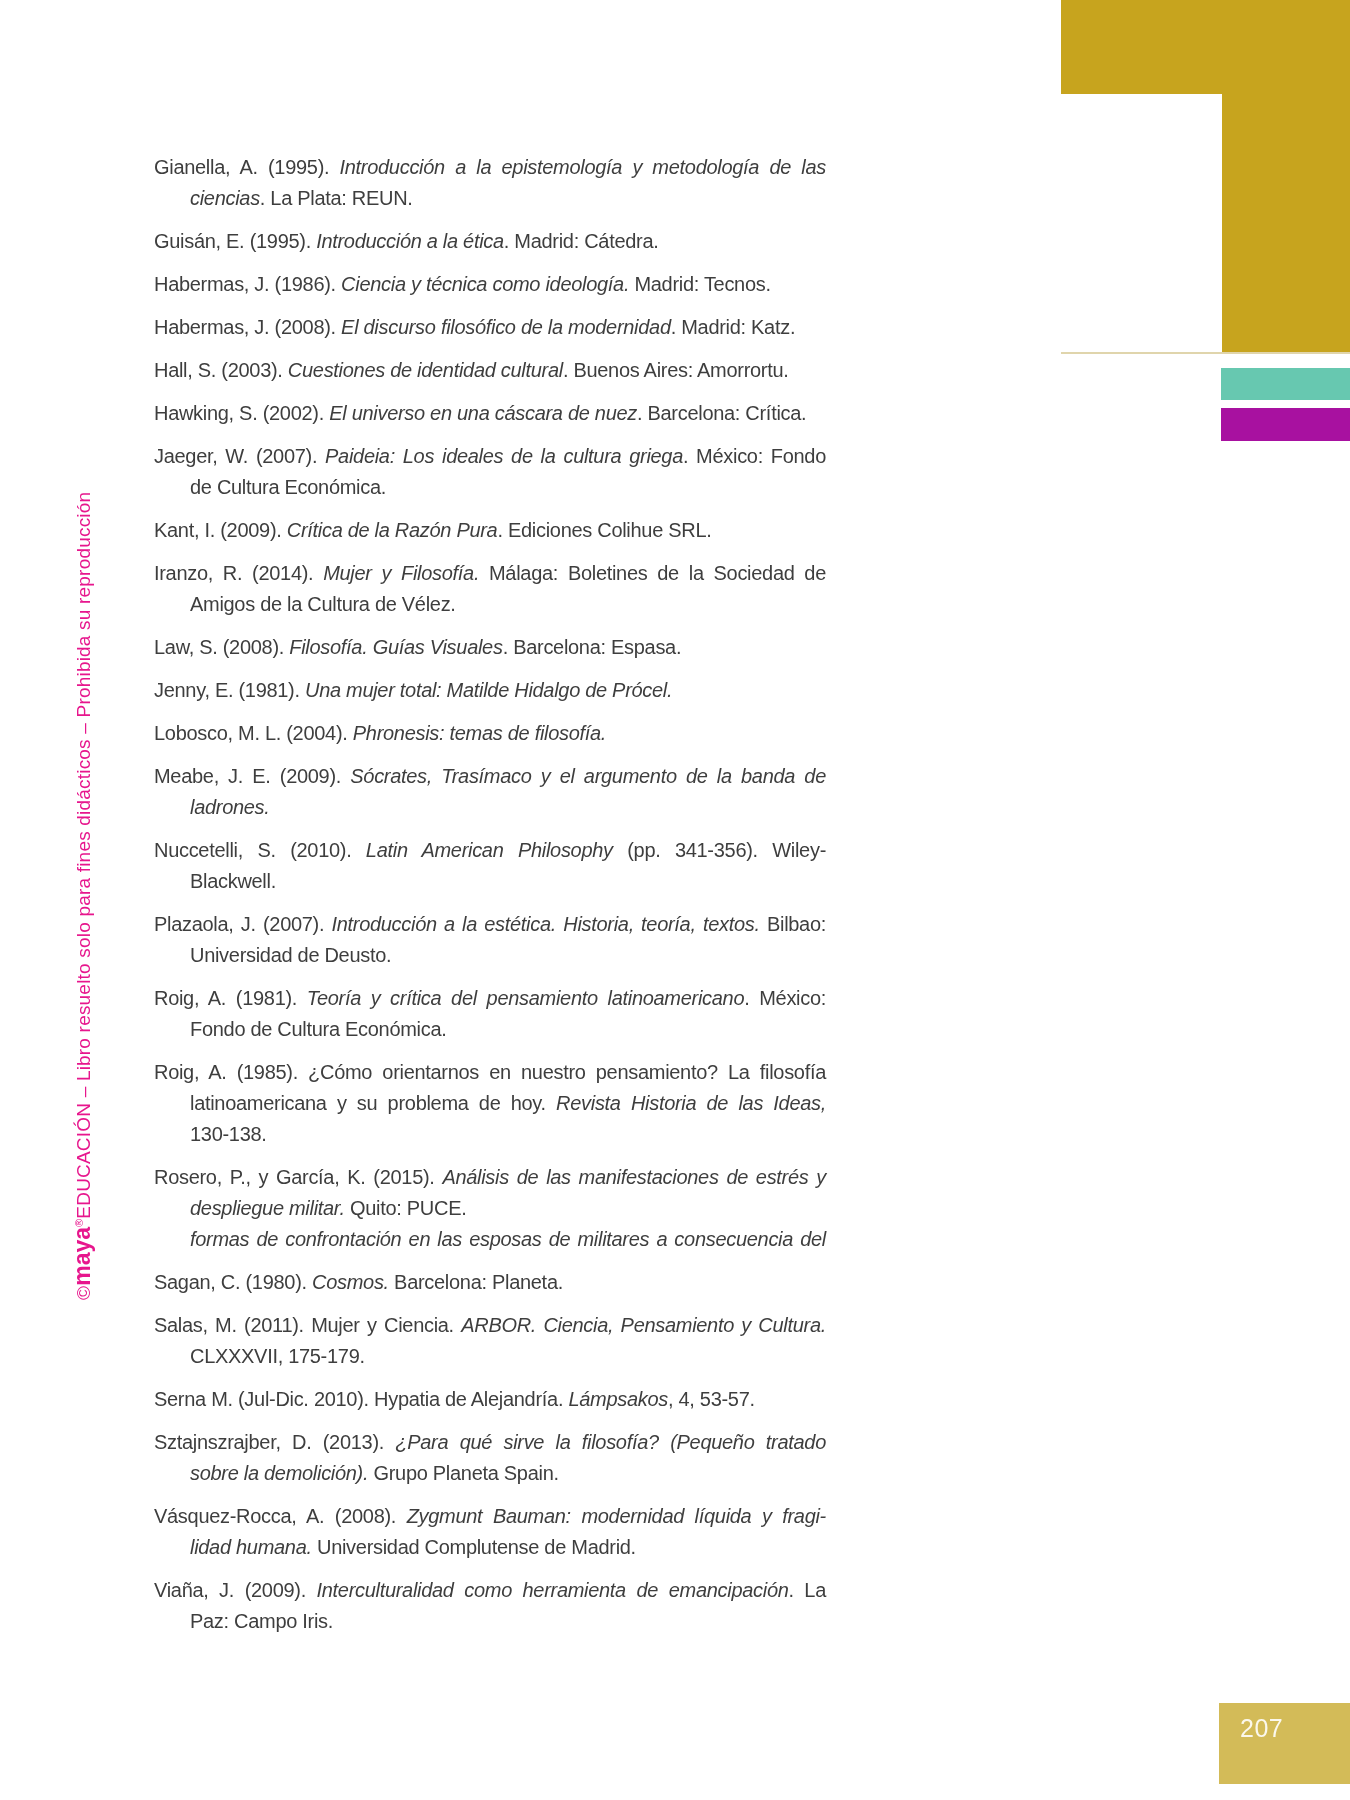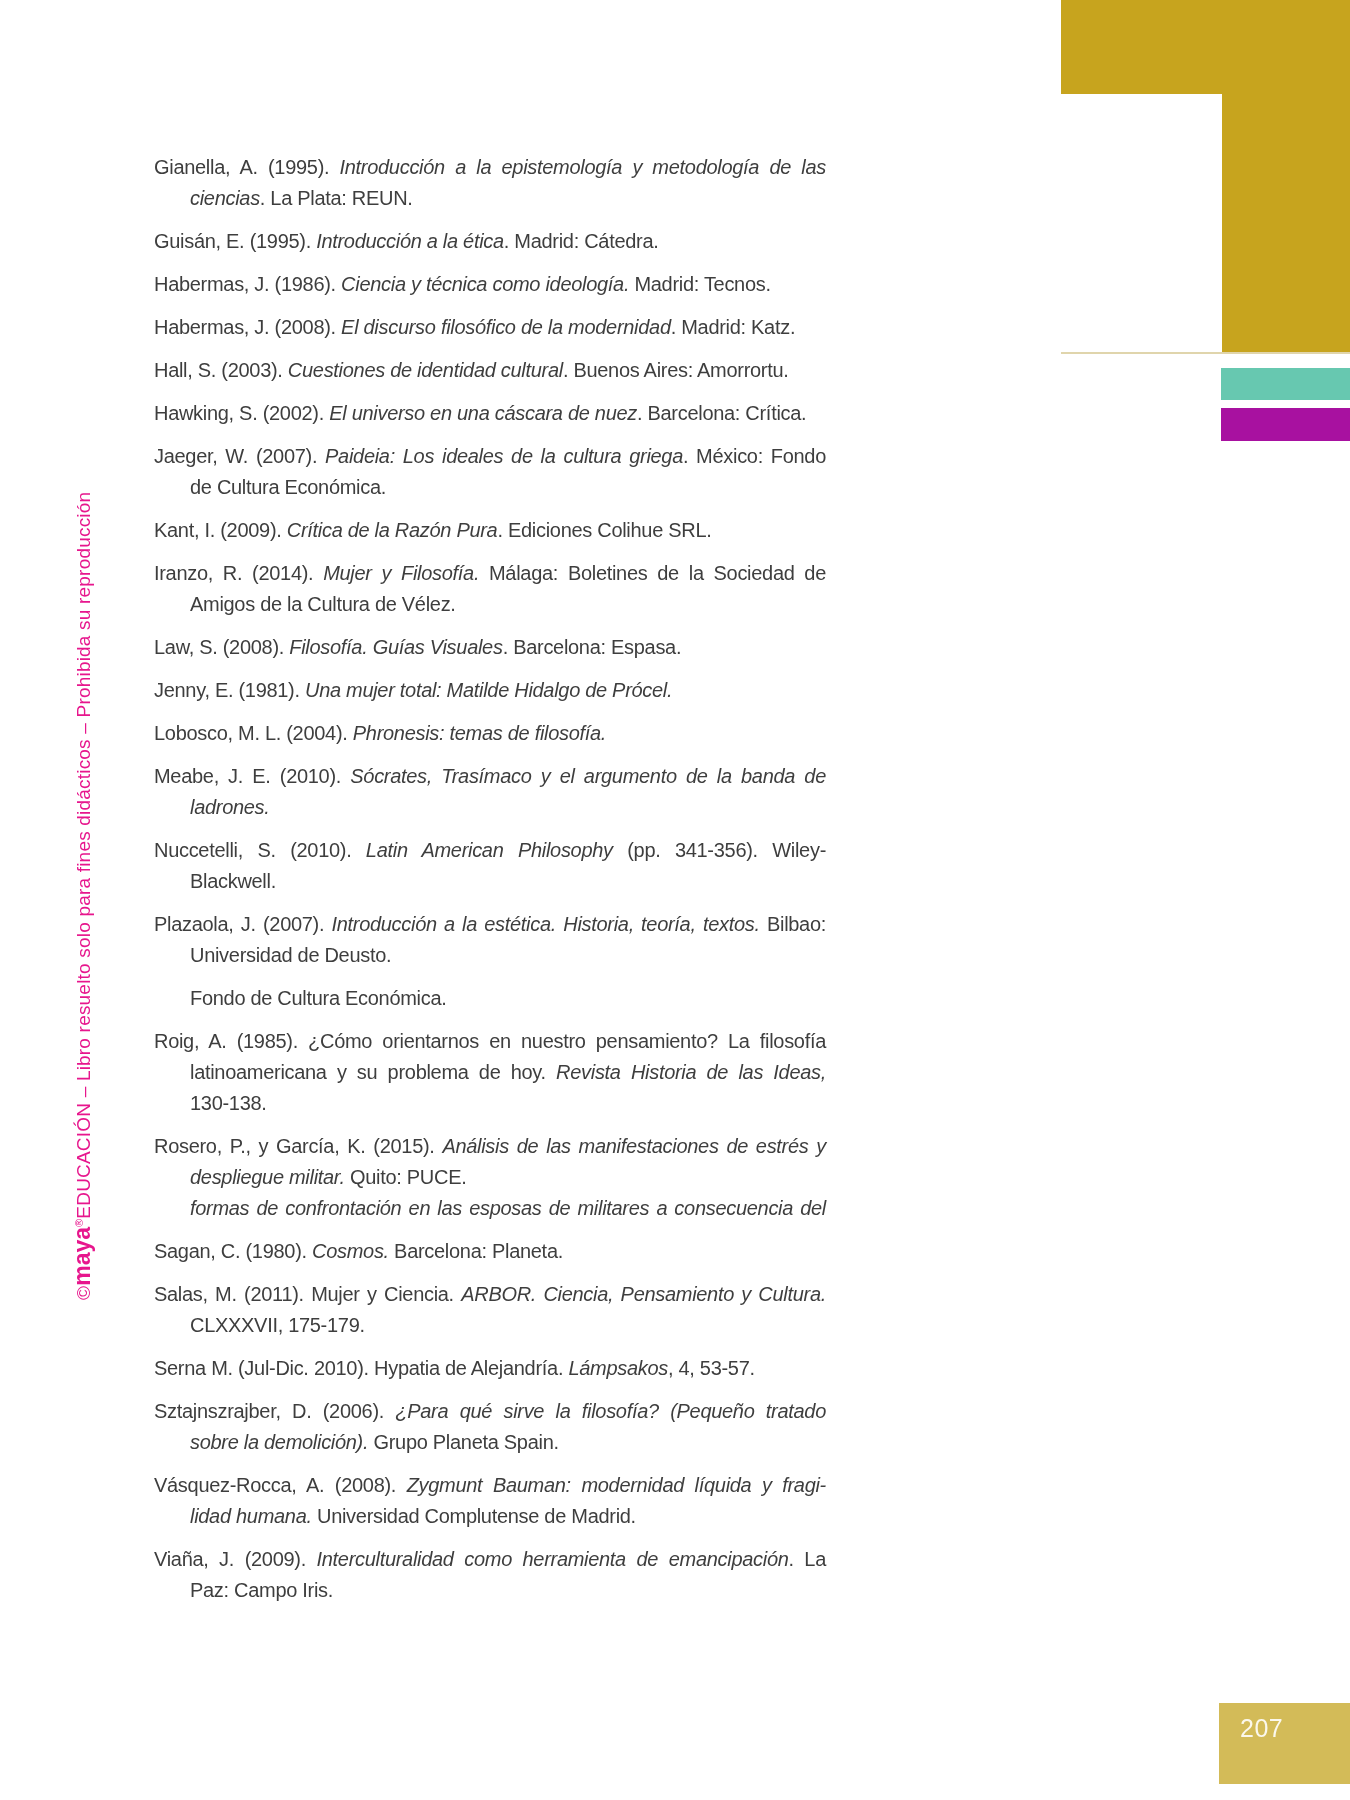--- a/index.html
+++ b/index.html
@@ -109,32 +109,33 @@
       <div class="ref">
         <div class="line"><span>Law, S. (2008). </span><span class="it">Filosofía. Guías Visuales</span><span>. Barcelona: Espasa.</span></div>
       </div>
       <div class="ref">
         <div class="line"><span>Jenny, E. (1981). </span><span class="it">Una mujer total: Matilde Hidalgo de Prócel.</span></div>
       </div>
       <div class="ref">
         <div class="line"><span>Lobosco, M. L. (2004). </span><span class="it">Phronesis: temas de filosofía.</span></div>
       </div>
       <div class="ref">
-        <div class="line just"><span>Meabe, J. E. (2010). </span><span class="it">Sócrates, Trasímaco y el argumento de la banda de</span></div>
+        <div class="line just"><span>Meabe, J. E. (2009). </span><span class="it">Sócrates, Trasímaco y el argumento de la banda de</span></div>
         <div class="line cont"><span class="it">ladrones.</span></div>
       </div>
       <div class="ref">
         <div class="line just"><span>Nuccetelli, S. (2010). </span><span class="it">Latin American Philosophy</span><span> (pp. 341-356). Wiley-</span></div>
         <div class="line cont"><span>Blackwell.</span></div>
       </div>
       <div class="ref">
         <div class="line just"><span>Plazaola, J. (2007). </span><span class="it">Introducción a la estética. Historia, teoría, textos.</span><span> Bilbao:</span></div>
         <div class="line cont"><span>Universidad de Deusto.</span></div>
       </div>
       <div class="ref">
+        <div class="line just"><span>Roig, A. (1981). </span><span class="it">Teoría y crítica del pensamiento latinoamericano</span><span>. México:</span></div>
         <div class="line cont"><span>Fondo de Cultura Económica.</span></div>
       </div>
       <div class="ref">
         <div class="line just"><span>Roig, A. (1985). ¿Cómo orientarnos en nuestro pensamiento? La filosofía</span></div>
         <div class="line cont just"><span>latinoamericana y su problema de hoy. </span><span class="it">Revista Historia de las Ideas,</span></div>
         <div class="line cont"><span>130-138.</span></div>
       </div>
       <div class="ref">
         <div class="line just"><span>Rosero, P., y García, K. (2015). </span><span class="it">Análisis de las manifestaciones de estrés y</span></div>
         <div class="line cont"><span class="it">despliegue militar.</span><span> Quito: PUCE.</span></div>
@@ -144,21 +145,21 @@
         <div class="line"><span>Sagan, C. (1980). </span><span class="it">Cosmos.</span><span> Barcelona: Planeta.</span></div>
       </div>
       <div class="ref">
         <div class="line just"><span>Salas, M. (2011). Mujer y Ciencia. </span><span class="it">ARBOR. Ciencia, Pensamiento y Cultura.</span></div>
         <div class="line cont"><span>CLXXXVII, 175-179.</span></div>
       </div>
       <div class="ref">
         <div class="line"><span>Serna M. (Jul-Dic. 2010). Hypatia de Alejandría. </span><span class="it">Lámpsakos</span><span>, 4, 53-57.</span></div>
       </div>
       <div class="ref">
-        <div class="line just"><span>Sztajnszrajber, D. (2006). </span><span class="it">¿Para qué sirve la filosofía? (Pequeño tratado</span></div>
+        <div class="line just"><span>Sztajnszrajber, D. (2013). </span><span class="it">¿Para qué sirve la filosofía? (Pequeño tratado</span></div>
         <div class="line cont"><span class="it">sobre la demolición).</span><span> Grupo Planeta Spain.</span></div>
       </div>
       <div class="ref">
         <div class="line just"><span>Vásquez-Rocca, A. (2008). </span><span class="it">Zygmunt Bauman: modernidad líquida y fragi-</span></div>
         <div class="line cont"><span class="it">lidad humana.</span><span> Universidad Complutense de Madrid.</span></div>
       </div>
       <div class="ref">
         <div class="line just"><span>Viaña, J. (2009). </span><span class="it">Interculturalidad como herramienta de emancipación</span><span>. La</span></div>
         <div class="line cont"><span>Paz: Campo Iris.</span></div>
       </div>

